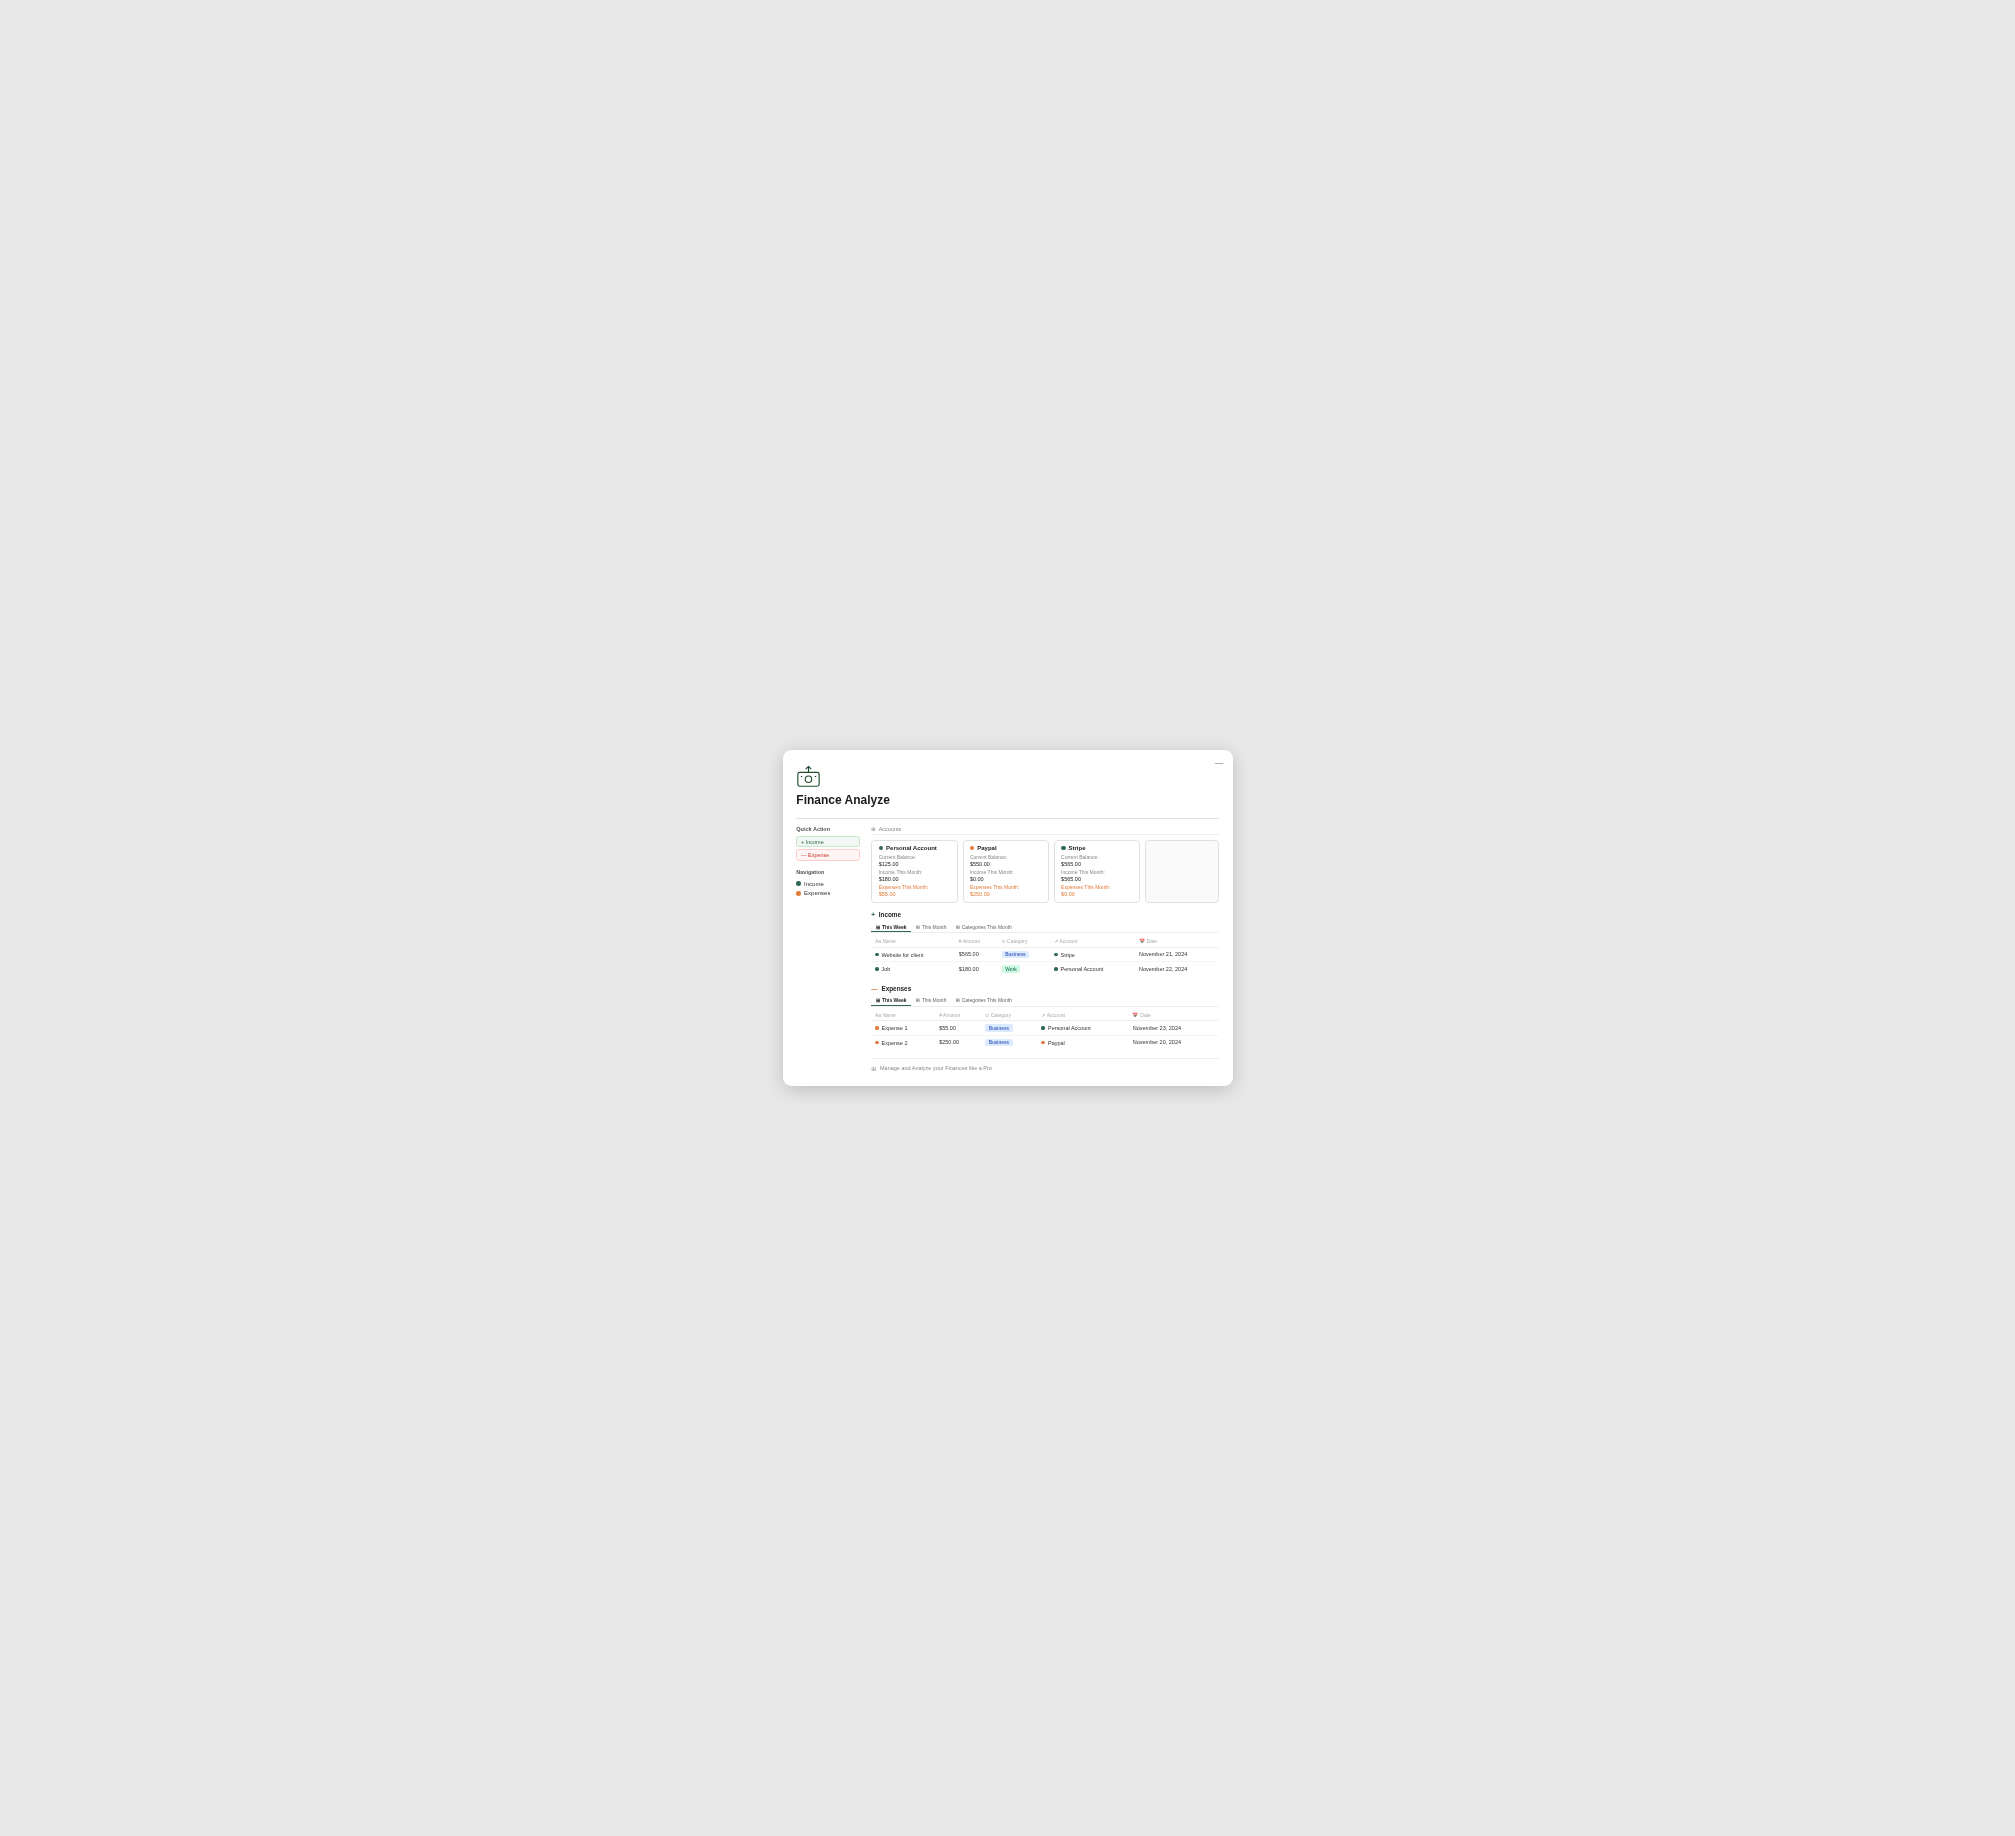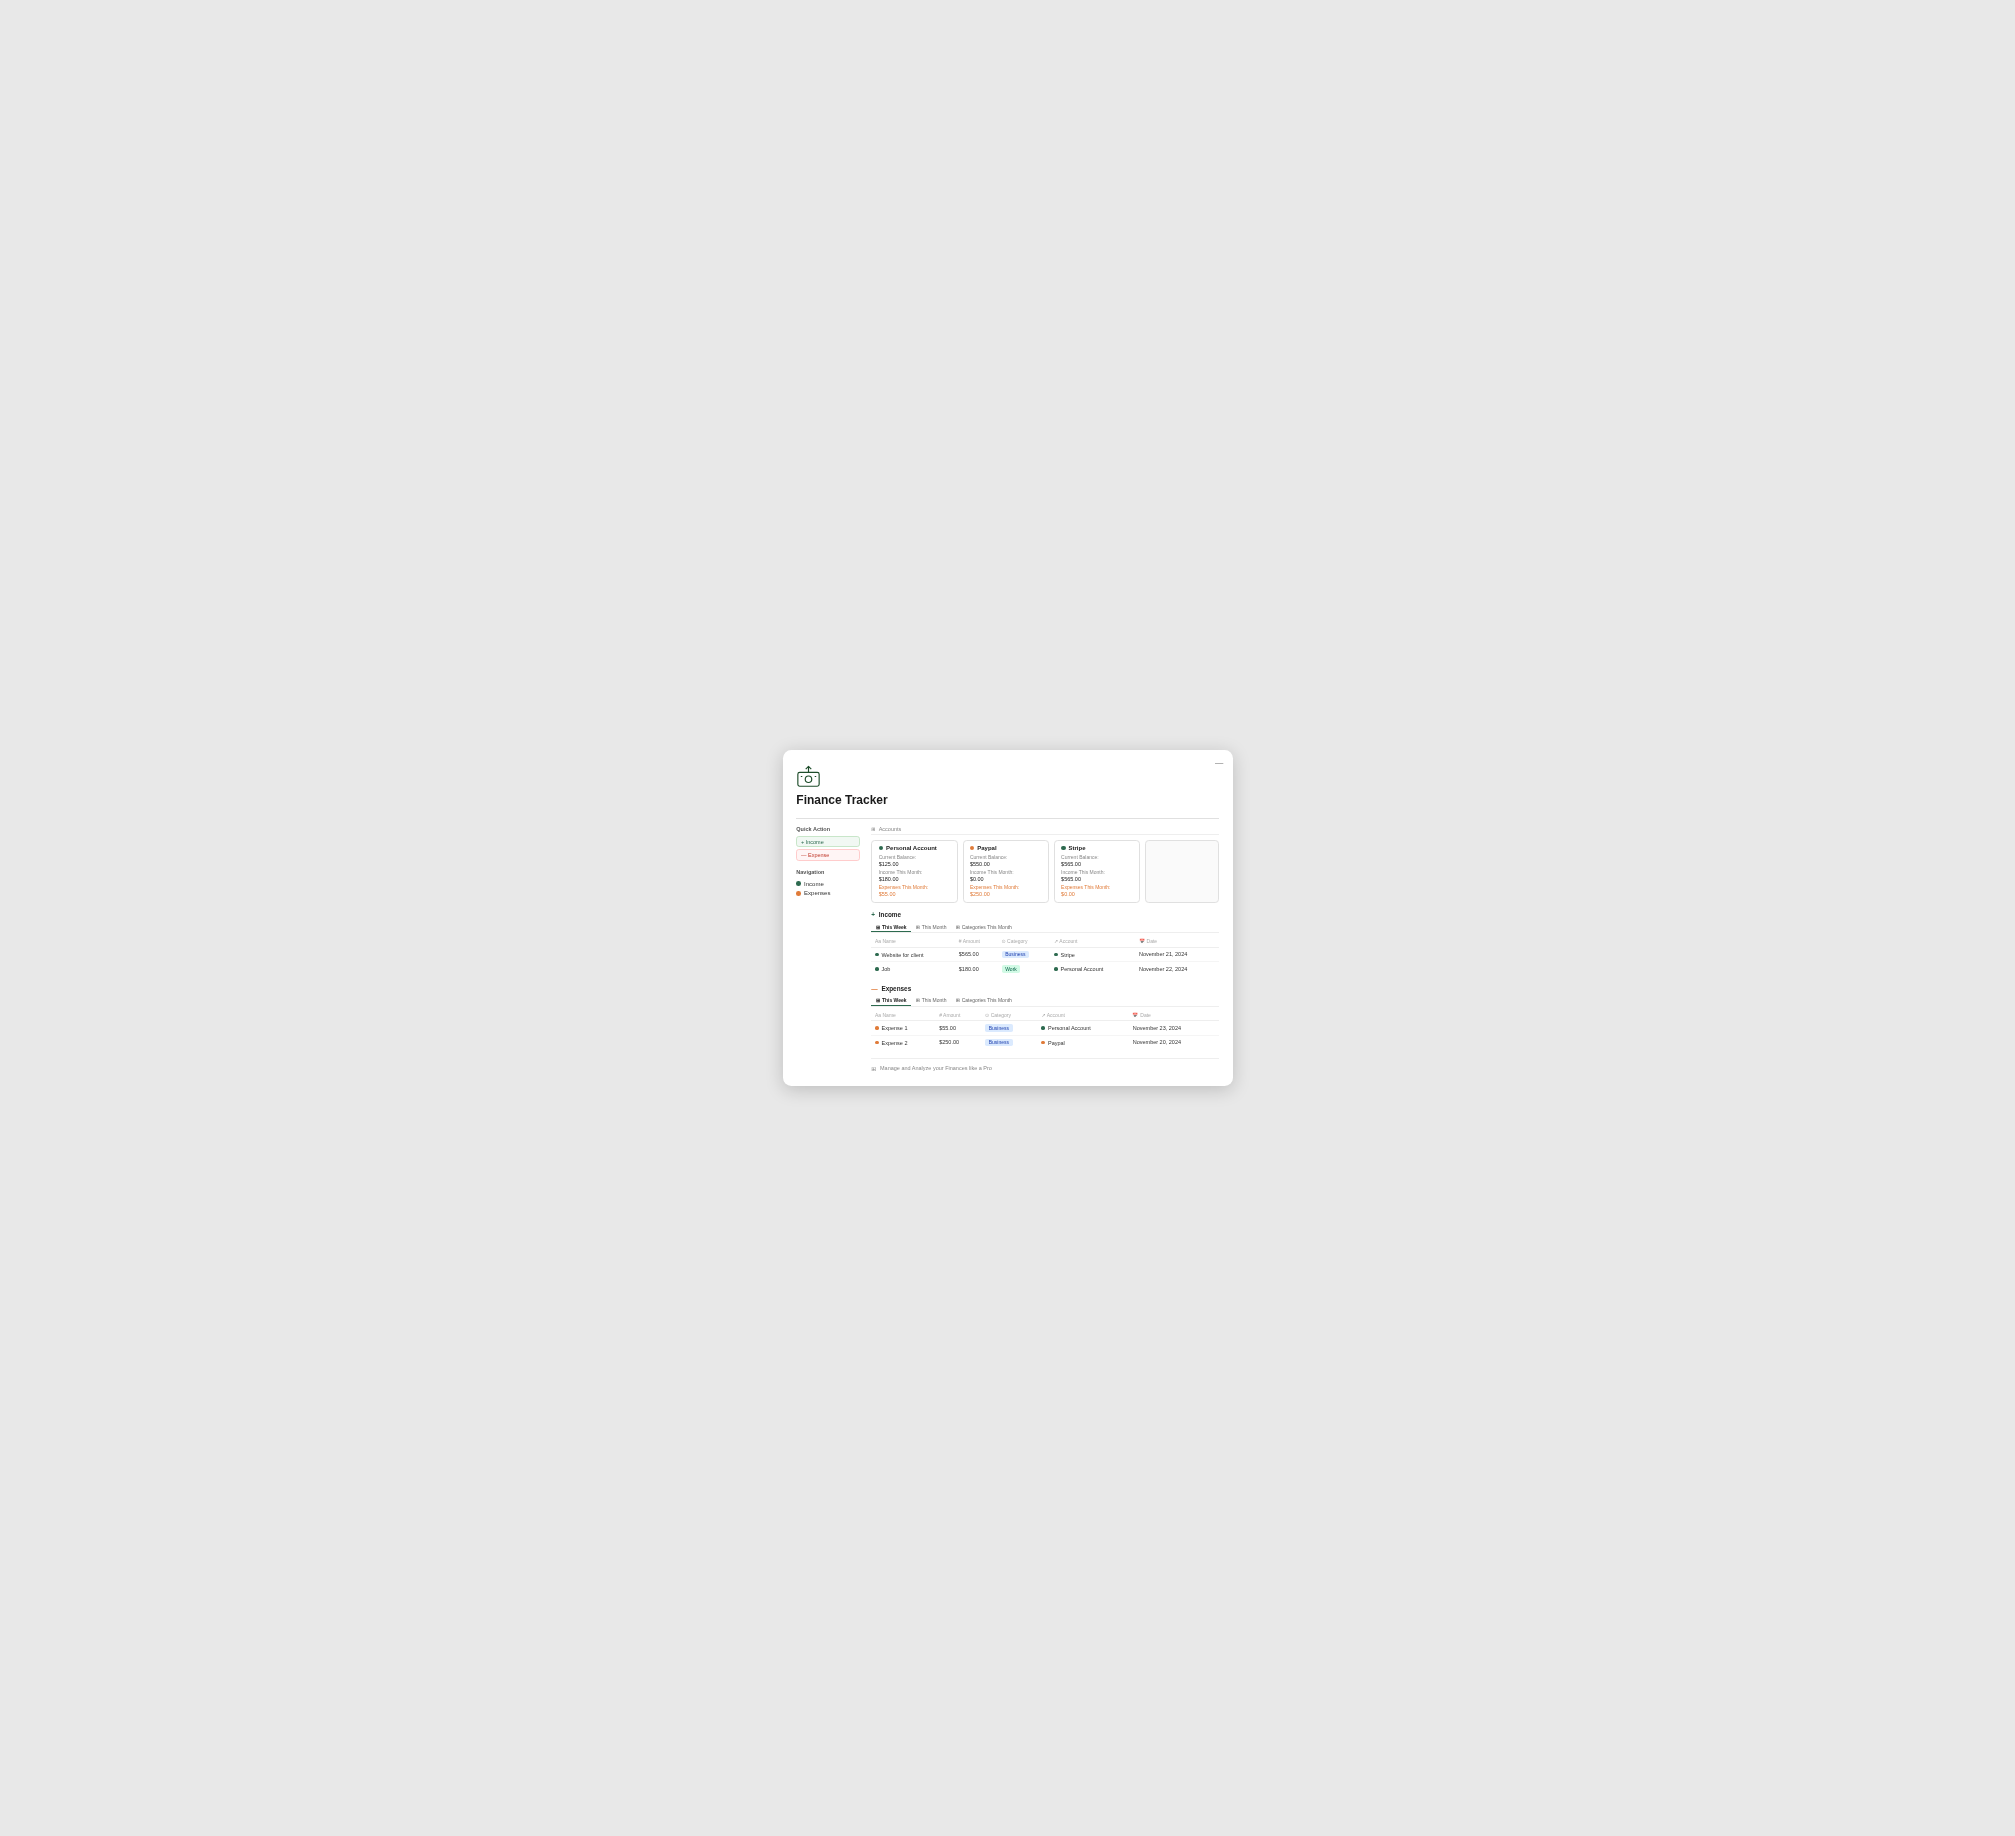--- a/index.html
+++ b/index.html
@@ -260,21 +260,21 @@
 
   <div class="logo-area">
     <svg class="logo-icon" viewBox="0 0 54 54" fill="none">
       <rect x="4" y="18" width="46" height="30" rx="4" stroke="#1e4d2b" stroke-width="2.5" fill="none"></rect>
       <circle cx="27" cy="33" r="7" stroke="#1e4d2b" stroke-width="2.5" fill="none"></circle>
       <rect x="10" y="26" width="4" height="2" rx="1" fill="#1e4d2b"></rect>
       <rect x="40" y="26" width="4" height="2" rx="1" fill="#1e4d2b"></rect>
       <line x1="27" y1="18" x2="27" y2="6" stroke="#1e4d2b" stroke-width="2.5"></line>
       <polyline points="21,11 27,5 33,11" fill="none" stroke="#1e4d2b" stroke-width="2.5" stroke-linejoin="round"></polyline>
     </svg>
-    <h1 class="app-title">Finance Tracker</h1>
+    <h1 class="app-title">Finance Analyze</h1>
   </div>
 
   <hr class="main-divider">
 
   <div class="content-layout">
 
     <div class="sidebar">
       <div class="sidebar-section-title">Quick Action</div>
       <button class="sidebar-action-btn income">+ Income</button>
       <button class="sidebar-action-btn expense">— Expense</button>

